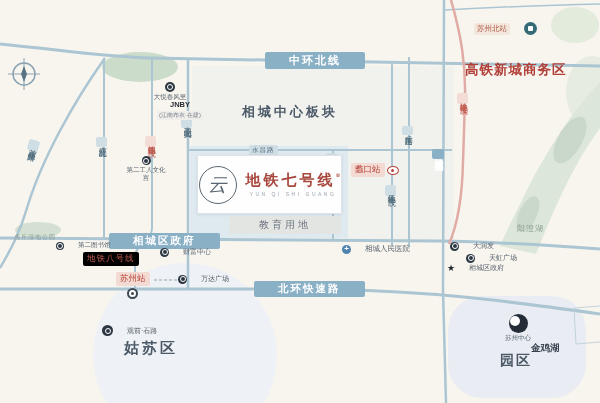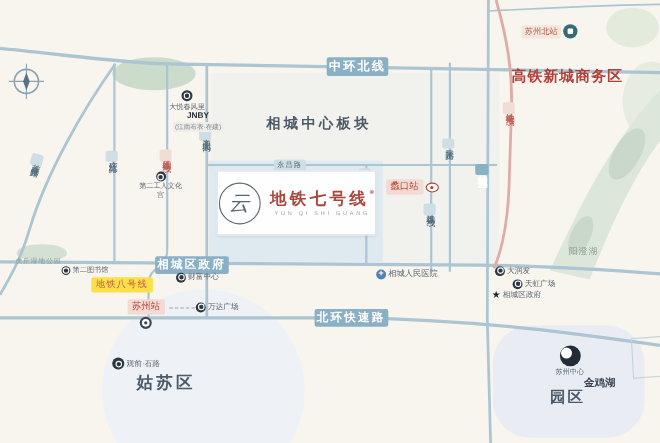--- a/index.html
+++ b/index.html
@@ -2,34 +2,34 @@
 <html><head>
 <meta charset="utf-8">
 <style>
   html,body{margin:0;padding:0;background:#fff;}
   .map{position:relative;width:600px;height:403px;background:#f8f5ef;overflow:hidden;
        font-family:"Liberation Sans",sans-serif;}
   .map svg.base{position:absolute;left:0;top:0;}
   .abs{position:absolute;white-space:nowrap;}
   
   .ribbon{position:absolute;background:#8ab0c6;color:#fff;font-weight:bold;font-size:11px;
-          letter-spacing:2px;padding:1px 2px;border-radius:2px;white-space:nowrap;margin-left:32px;}
+          letter-spacing:2px;padding:1px 24px;border-radius:2px;white-space:nowrap;}
   .ribbon.sm{font-size:10.5px;}
   
   .vroad{position:absolute;writing-mode:vertical-rl;text-orientation:upright;background:#cfdde4;
          color:#4e6b7c;font-size:8px;letter-spacing:1px;padding:3px 1px;border-radius:2px;line-height:1.1;}
   .vroad.major{background:#8ab0c6;color:#fff;font-size:9px;font-weight:bold;}
   .vmetro{position:absolute;writing-mode:vertical-rl;text-orientation:upright;background:#f3dcd5;
           color:#c05a50;font-size:8px;letter-spacing:1px;padding:3px 1px;border-radius:2px;line-height:1.1;}
-  .hmetro{position:absolute;background:#fde047;color:#c05a50;font-size:8.5px;letter-spacing:1px;
+  .hmetro{position:absolute;background:#000000;color:#c05a50;font-size:8.5px;letter-spacing:1px;
           padding:1px 4px;border-radius:2px;white-space:nowrap;}
   .badge{position:absolute;display:flex;align-items:center;gap:2px;}
   .badge .bdg{background:#f3dad2;color:#b5433a;font-size:8.5px;padding:1px 4px;border-radius:2px;white-space:nowrap;}
   
-  .poi{position:absolute;display:flex;align-items:center;gap:2px;font-size:7px;color:#59646e;white-space:nowrap;}
+  .poi{position:absolute;display:flex;align-items:center;gap:14px;font-size:7px;color:#59646e;white-space:nowrap;}
   .poicol{position:absolute;display:flex;flex-direction:column;align-items:center;gap:1px;
           font-size:6.5px;color:#59646e;text-align:center;}
   .ic{flex:none;border-radius:50%;background:#2c3742;display:flex;align-items:center;justify-content:center;}
   .ic-gen::after{content:"";width:4px;height:4px;border:1px solid #fff;border-radius:50%;}
   .ic-cross{background:#4f83b0;}
   .ic-cross::after{content:"+";color:#fff;font-size:8px;font-weight:bold;line-height:0;}
   .ic-train::after{content:"";width:5px;height:5px;background:#fff;border-radius:1px;}
   .ic-rail{width:11px;height:11px;border:2px solid #3c4853;background:#fff;box-sizing:border-box;}
   .ic-rail::after{content:"";width:3px;height:3px;background:#3c4853;border-radius:50%;}
   .ic-metro{width:12px;height:9px;border:1px solid #b5433a;border-radius:50%;background:#fff;box-sizing:border-box;}
@@ -208,14 +208,15 @@
 
   <div class="card">
     <div class="logo">
       <span>云</span>
     </div>
     <div class="pnamebox">
       <div class="pname"><span>地铁七号线</span><span class="tm">®</span></div>
       <div class="pen">YUN QI SHI GUANG</div>
     </div>
   </div>
+  <div class="landbox">教育用地</div>
 
 </div>
 
 </body></html>

